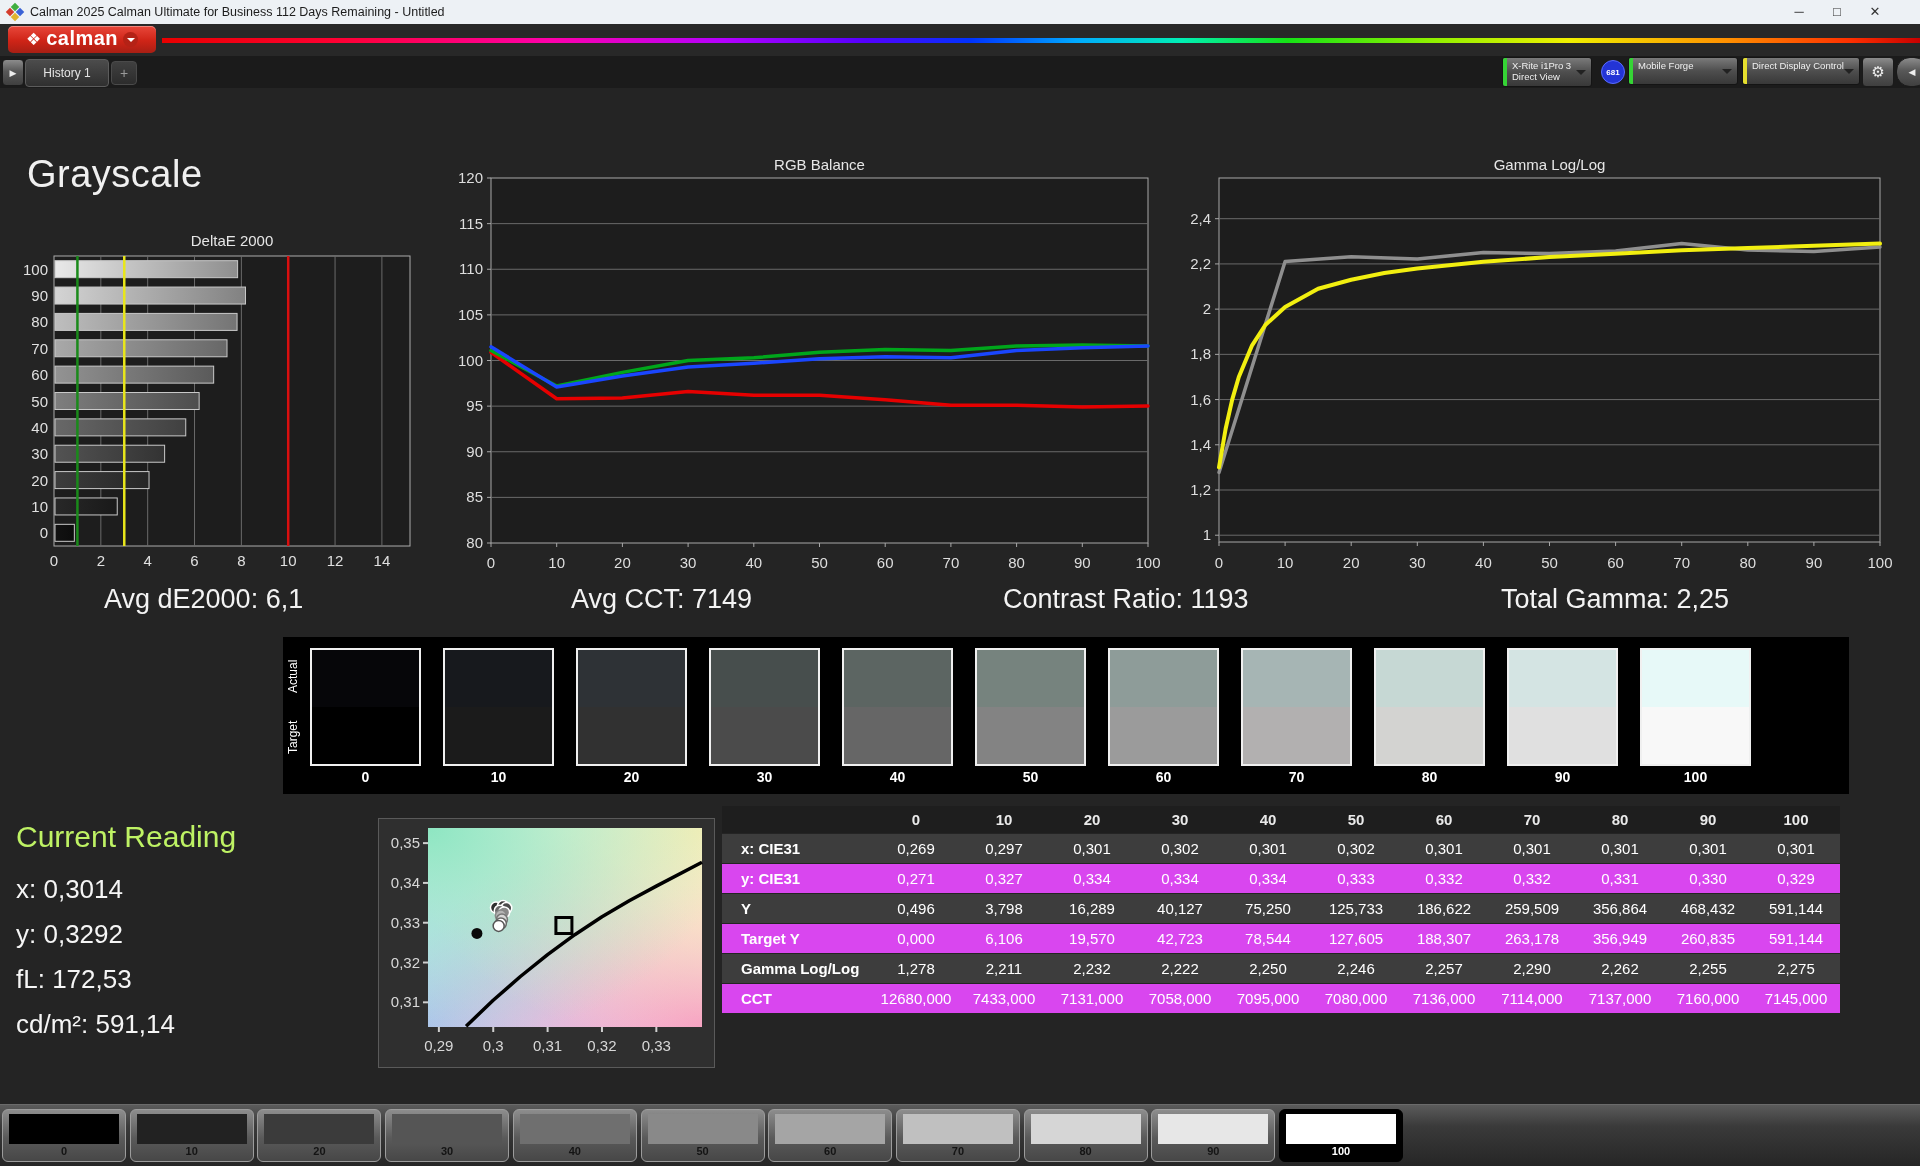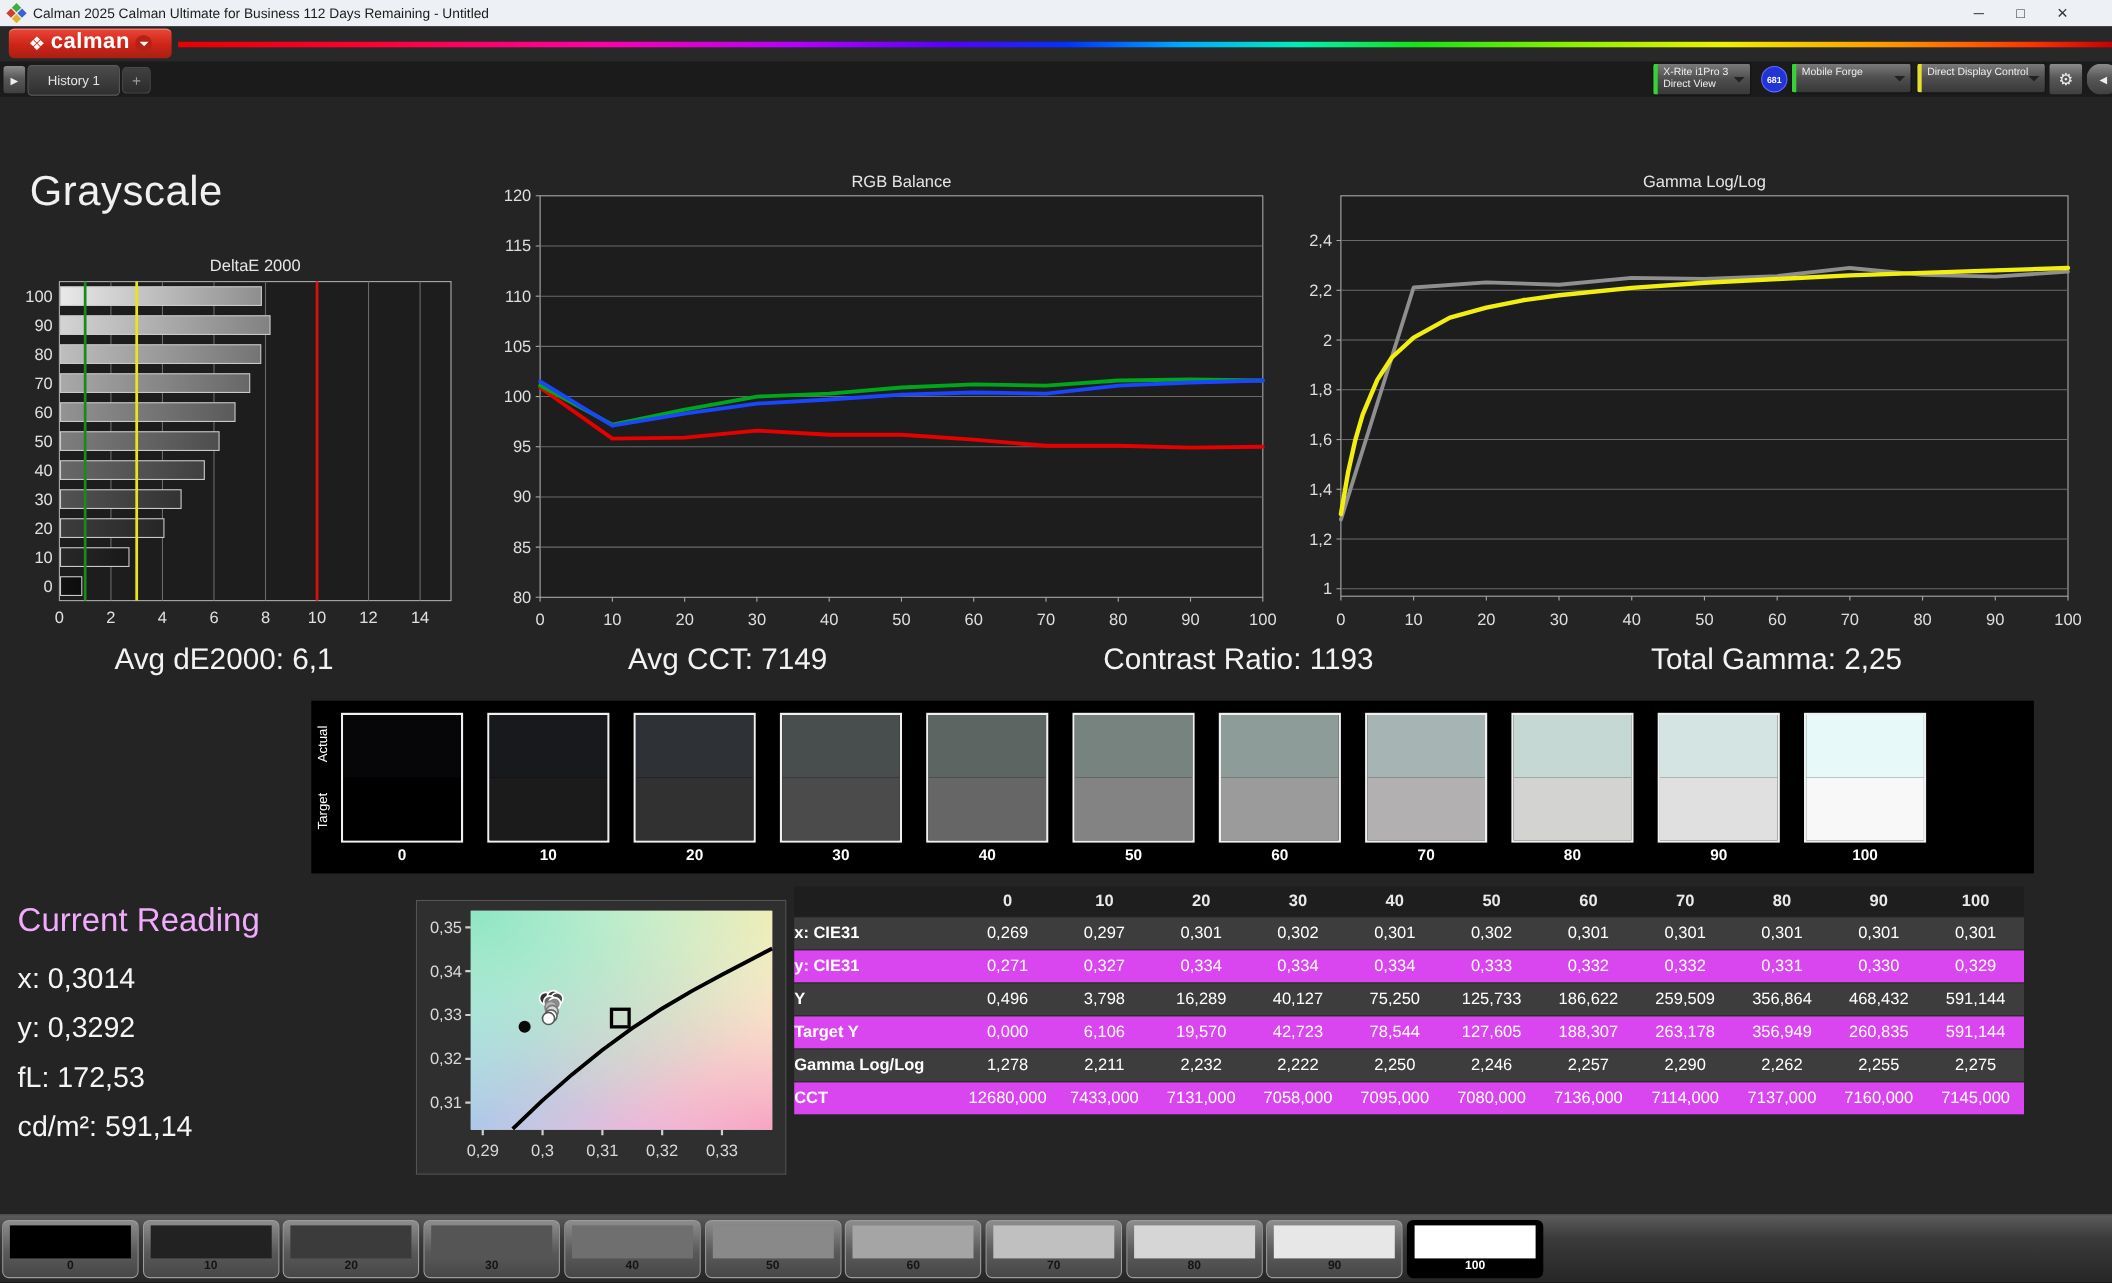--- a/index.html
+++ b/index.html
@@ -55,31 +55,31 @@
 
   
   #swatch-strip{left:283px;top:637px;width:1566px;height:157px;background:#000;}
   .rot-label{position:absolute;left:3px;width:22px;color:#fff;font-size:12px;writing-mode:vertical-rl;
              transform:rotate(180deg);text-align:center;}
   .swatch{position:absolute;top:11px;width:111px;height:118px;border:2px solid #f0f0f0;box-sizing:border-box;}
   .swatch div{height:50%;}
   .swatch-label{position:absolute;top:132px;width:111px;text-align:center;color:#fff;font-size:14px;font-weight:600;}
 
   
-  #cur-title{left:16px;top:820px;font-size:30px;color:#f0abfc;}
+  #cur-title{left:16px;top:820px;font-size:30px;color:#bef264;}
   .cur-line{left:16px;font-size:26px;color:#f5f5f5;}
 
   
   #data-table{left:722px;top:806px;width:1118px;}
   .t-grid{display:grid;grid-template-columns:150px repeat(11,1fr);}
   .t-head{height:27px;background:#1e1e1e;}
   .t-head div{color:#eaeaea;font-size:15px;font-weight:700;display:flex;align-items:center;justify-content:center;}
   .t-row{height:29px;margin-top:1px;}
   .t-row.dark{background:#3d3d3d;} .t-row.light{background:#d946ef;}
-  .t-row .lbl{color:#fff;font-size:15px;font-weight:700;display:flex;align-items:center;padding-left:0;}
+  .t-row .lbl{color:#fff;font-size:15px;font-weight:700;display:flex;align-items:center;padding-left:19px;}
   .t-row .val{color:#fff;font-size:15px;display:flex;align-items:center;justify-content:center;}
 
   
   #bottom-bar{left:0;top:1104px;width:1920px;height:62px;
      background:linear-gradient(180deg,#5b5b5b 0%,#3a3a3a 35%,#262626 100%);border-top:1px solid #6a6a6a;box-sizing:border-box;}
   .patch-btn{position:absolute;top:4px;width:124px;height:53px;border:1px solid #9c9c9c;border-radius:6px;
      background:linear-gradient(180deg,#8d8d8d 0%,#5a5a5a 55%,#474747 100%);box-sizing:border-box;}
   .patch-btn .chip{margin:4px 6px 1px;height:30px;}
   .patch-btn .plab{text-align:center;font-size:11px;color:#141414;font-weight:700;}
   .patch-btn.sel{background:#000;border-color:#000;}

